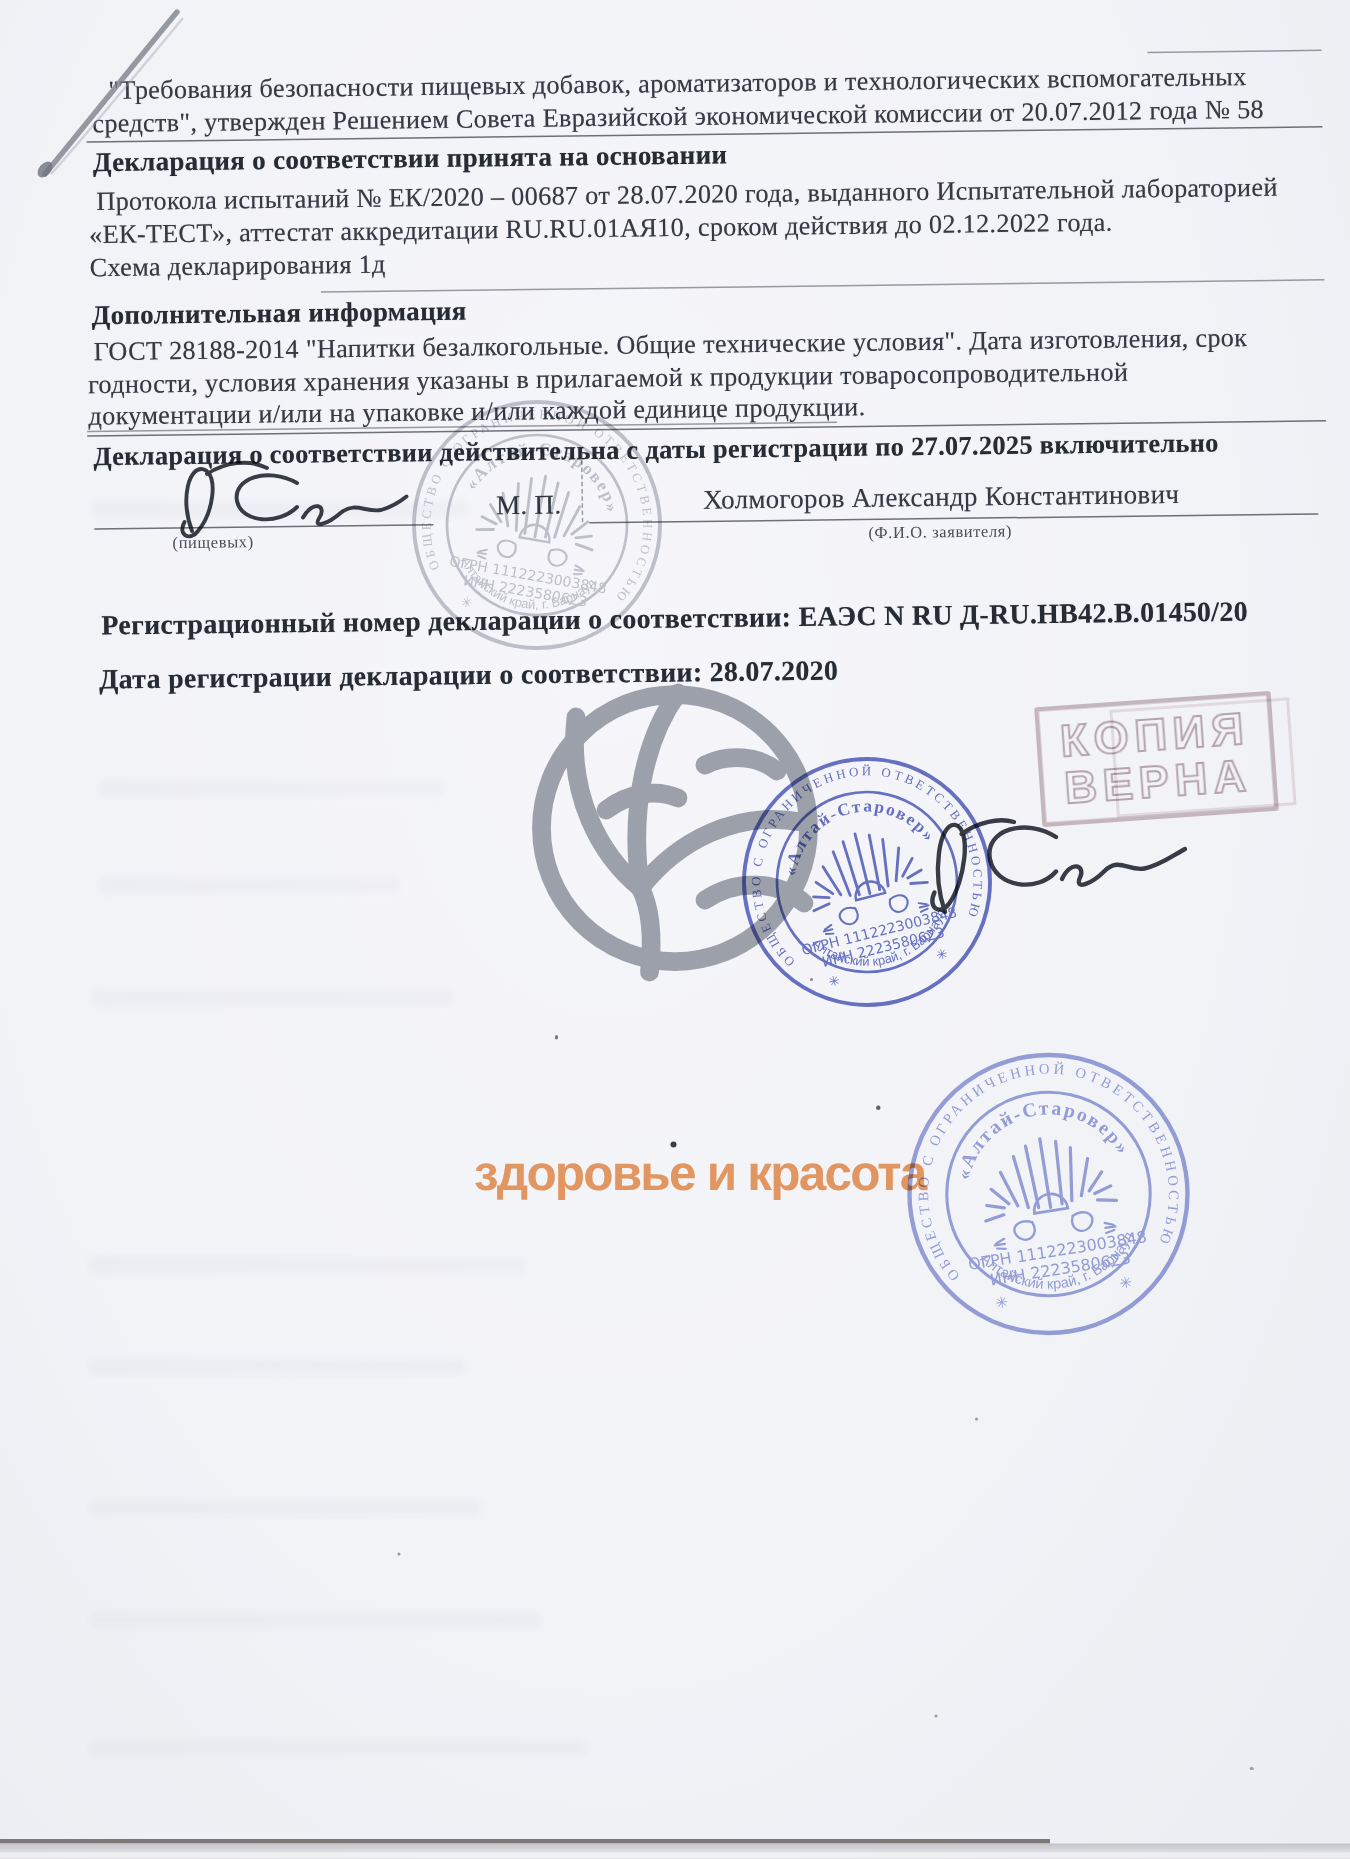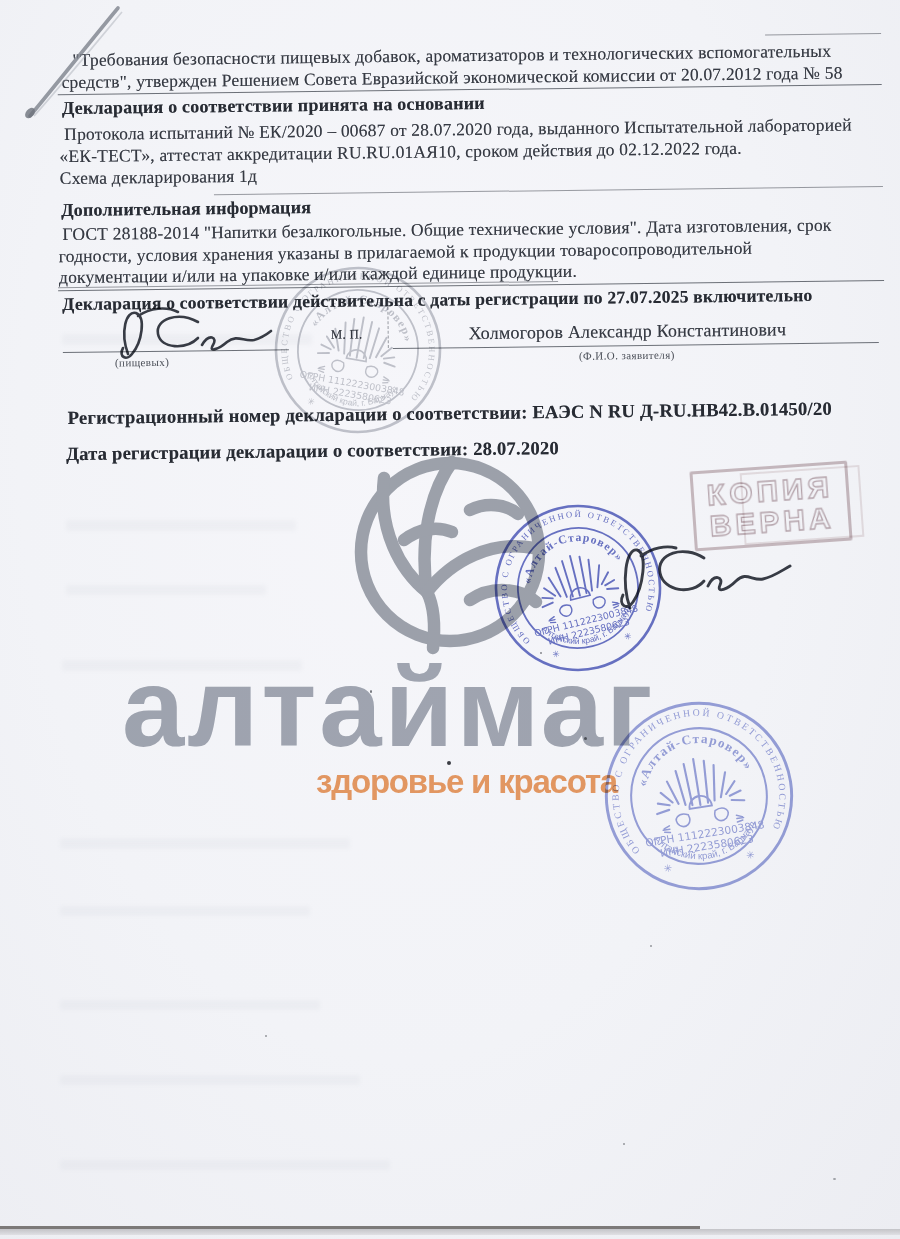--- a/index.html
+++ b/index.html
@@ -69,21 +69,20 @@
       <circle cx="450" cy="552" r="89"></circle>
       <path d="M433,648 C436,620 432,602 427,592"></path>
       <path d="M427,592 C400,570 378,530 384,478"></path>
       <path d="M427,592 C420,545 428,495 452,462"></path>
       <path d="M427,592 C452,560 492,540 534,548"></path>
       <path d="M470,600 C492,585 520,588 536,602"></path>
       <path d="M404,540 C420,528 438,526 452,532"></path>
       <path d="M470,510 C486,502 506,504 518,514"></path>
     </g>
   </svg>
-  <div class="wm-brand" style="color:#a6abb4">алтаймаг</div>
   <div class="wm-tagline" style="color:#ed9d64">здоровье и красота</div>
 
   <svg class="stamps-svg" width="900" height="1239" xmlns="http://www.w3.org/2000/svg">
     <defs>
       <path id="arcOuter" d="M -27.7,65.3 A 71,71 0 1 1 27.7,65.3" fill="none"></path>
       <path id="arcName" d="M -47.5,8 A 48,48 0 1 1 47.5,8" fill="none"></path>
       <path id="arcCity" d="M -50.7,23.7 A 56,56 0 0 0 50.7,23.7" fill="none"></path>
       <g id="round-stamp">
         <circle cx="0" cy="0" r="82" fill="none" stroke="currentColor" stroke-width="2.6"></circle>
         <circle cx="0" cy="0" r="60" fill="none" stroke="currentColor" stroke-width="1.8"></circle>
@@ -142,21 +141,21 @@
     <div class="line bold" style="left:62px;top:200px">Дополнительная информация</div>
 
     <div class="line" style="left:63px;top:224px">ГОСТ 28188-2014  "Напитки безалкогольные. Общие технические условия". Дата изготовления, срок</div>
     <div class="line" style="left:59px;top:246px">годности, условия хранения указаны в прилагаемой к продукции товаросопроводительной</div>
     <div class="line" style="left:59px;top:267px">документации и/или на упаковке и/или каждой единице продукции.</div>
     <div class="rule thin" style="left:58px;top:287px;width:500px"></div>
     <div class="rule" style="left:58px;top:290px;width:826px"></div>
 
     <div class="line bold" style="left:62px;top:294px;font-size:17.6px">Декларация о соответствии  действительна с даты регистрации по 27.07.2025 включительно</div>
 
-    <div class="line" style="left:330px;top:330px;font-size:13px">М. П.</div>
+    <div class="line" style="left:330px;top:330px;font-size:18px">М. П.</div>
     <div class="line" style="left:468px;top:328px;font-size:18px">Холмогоров Александр Константинович</div>
     <div class="rule" style="left:62px;top:352px;width:226px"></div>
     <div class="rule" style="left:392px;top:352px;width:486px"></div>
     <div class="vdash" style="left:387px;top:306px;height:46px"></div>
     <div class="caption" style="left:114px;top:357px">(пищевых)</div>
     <div class="caption" style="left:578px;top:356px">(Ф.И.О.  заявителя)</div>
 
     <div class="line bold" style="left:66px;top:407px;font-size:18.6px">Регистрационный номер декларации о соответствии: ЕАЭС N RU Д-RU.НВ42.В.01450/20</div>
     <div class="line bold" style="left:64px;top:443px;font-size:18.6px">Дата регистрации декларации о соответствии: 28.07.2020</div>
   </div>

